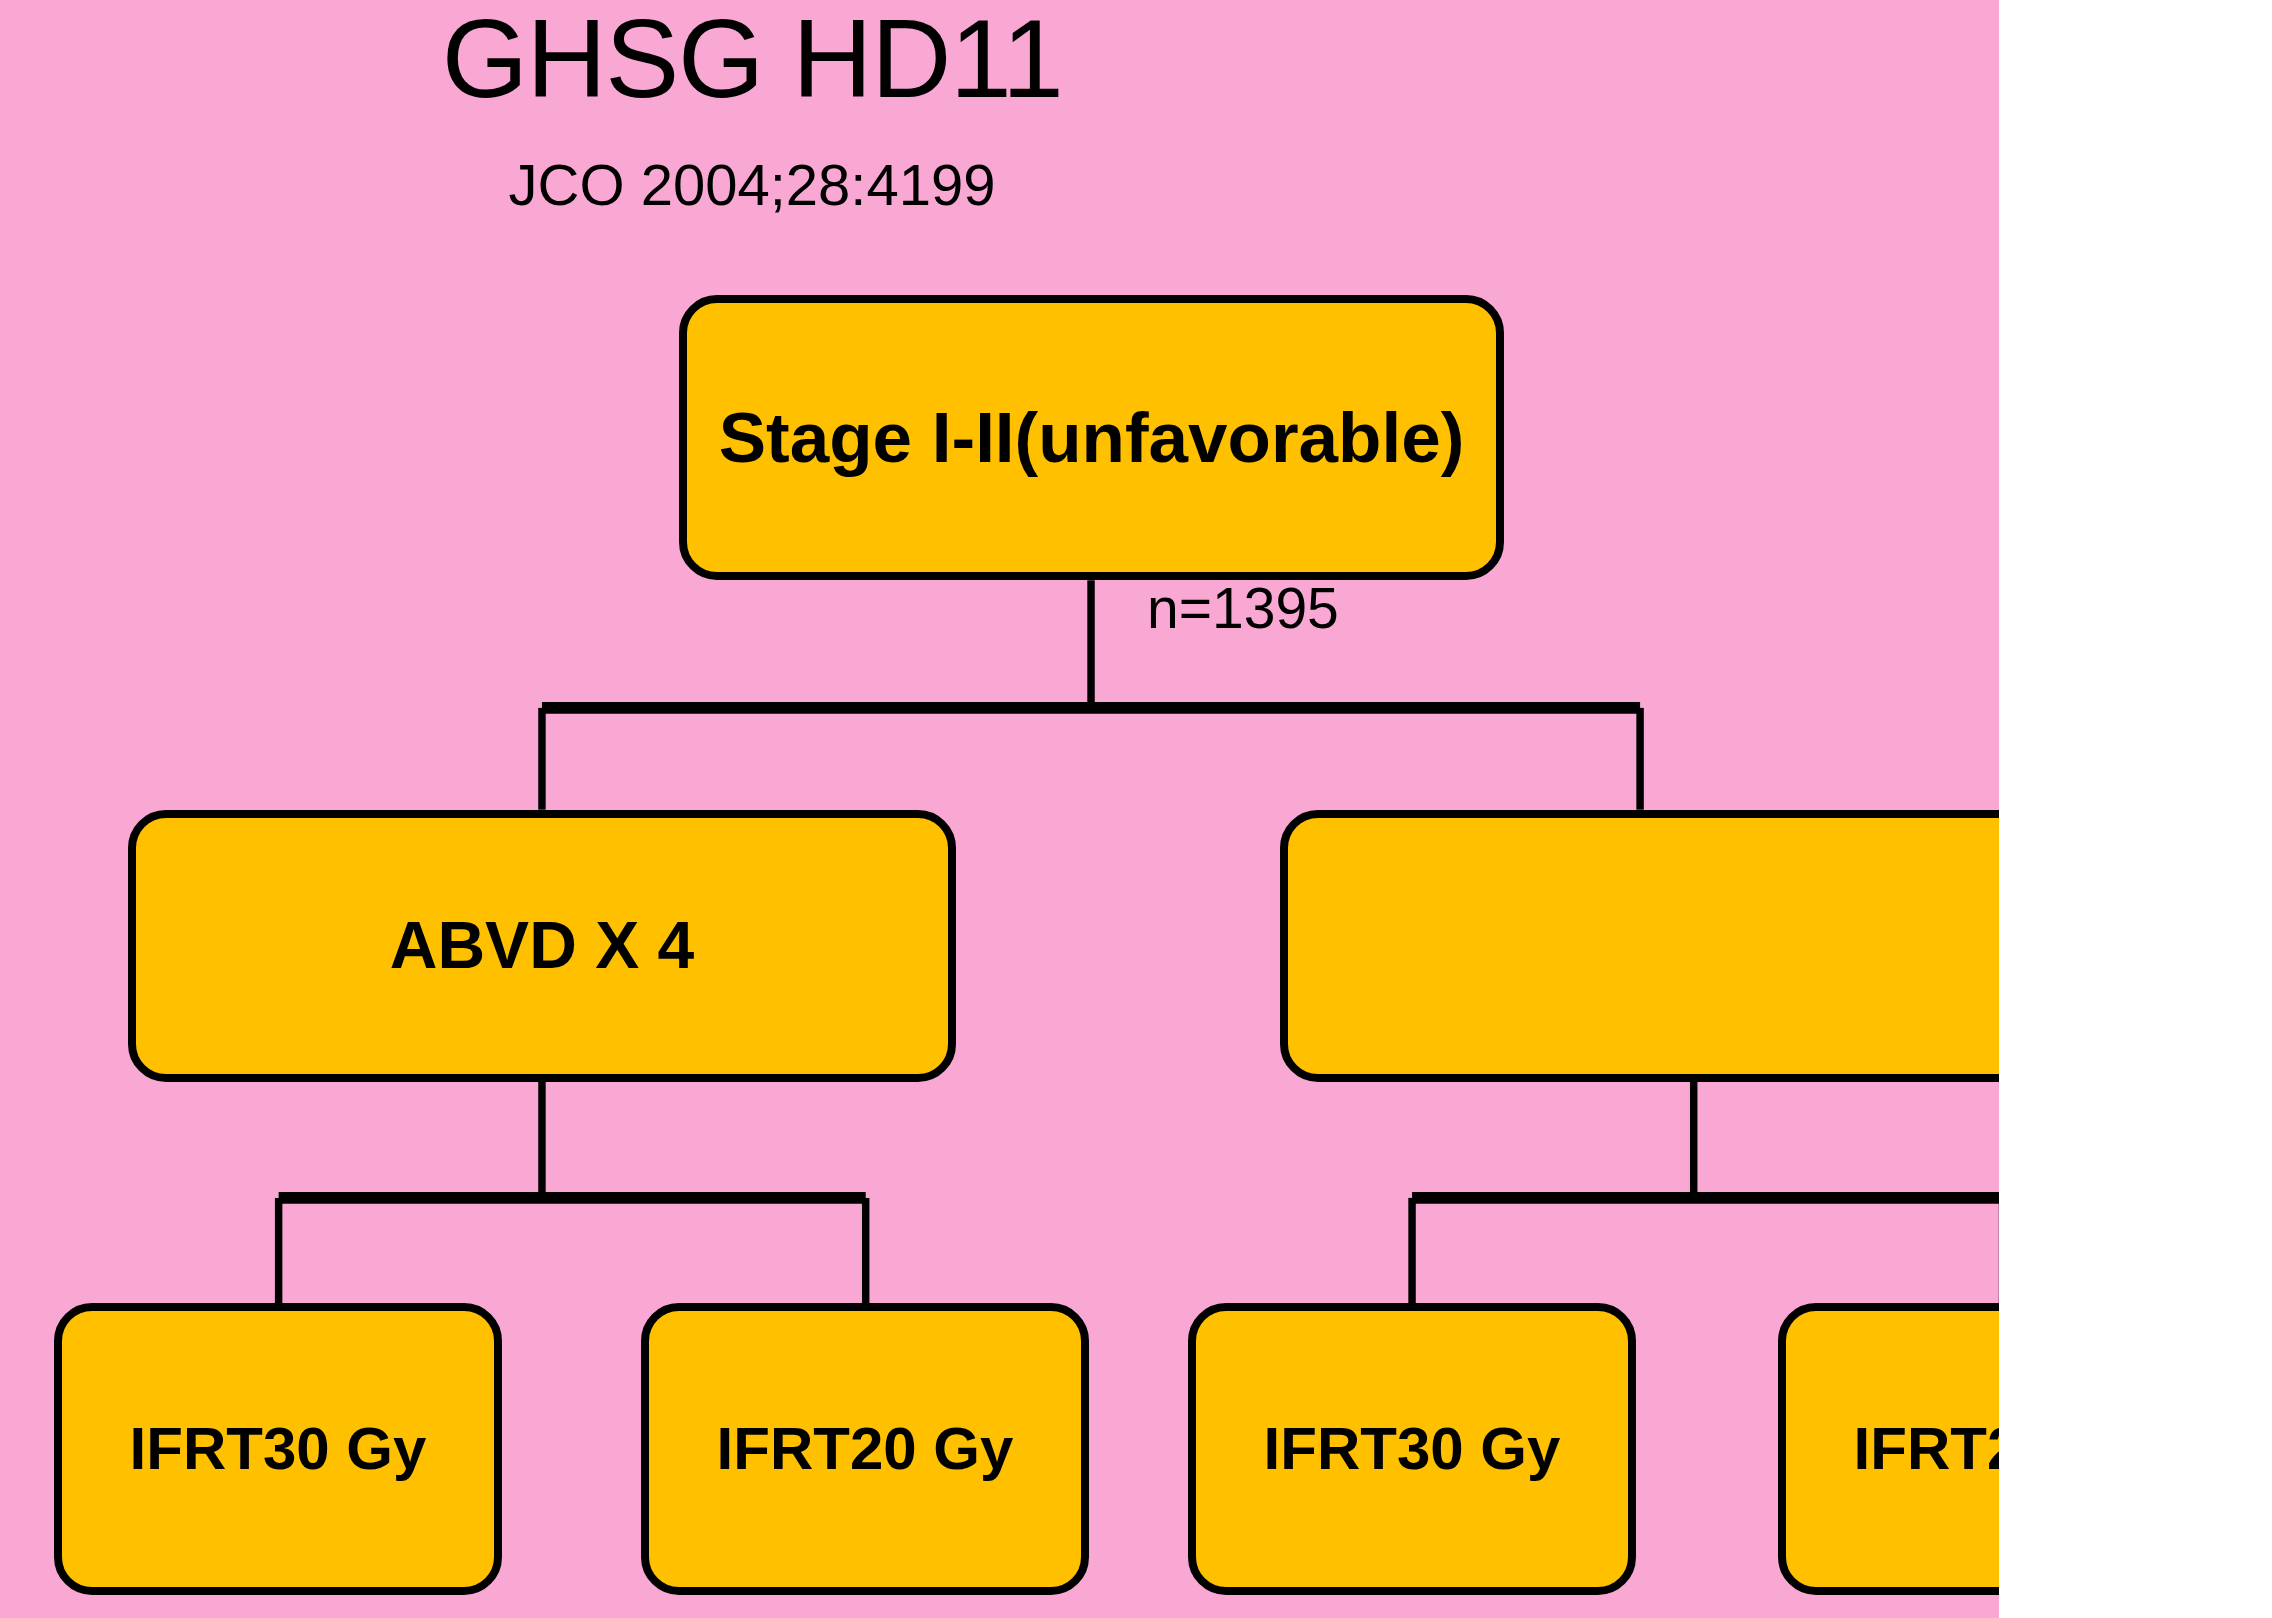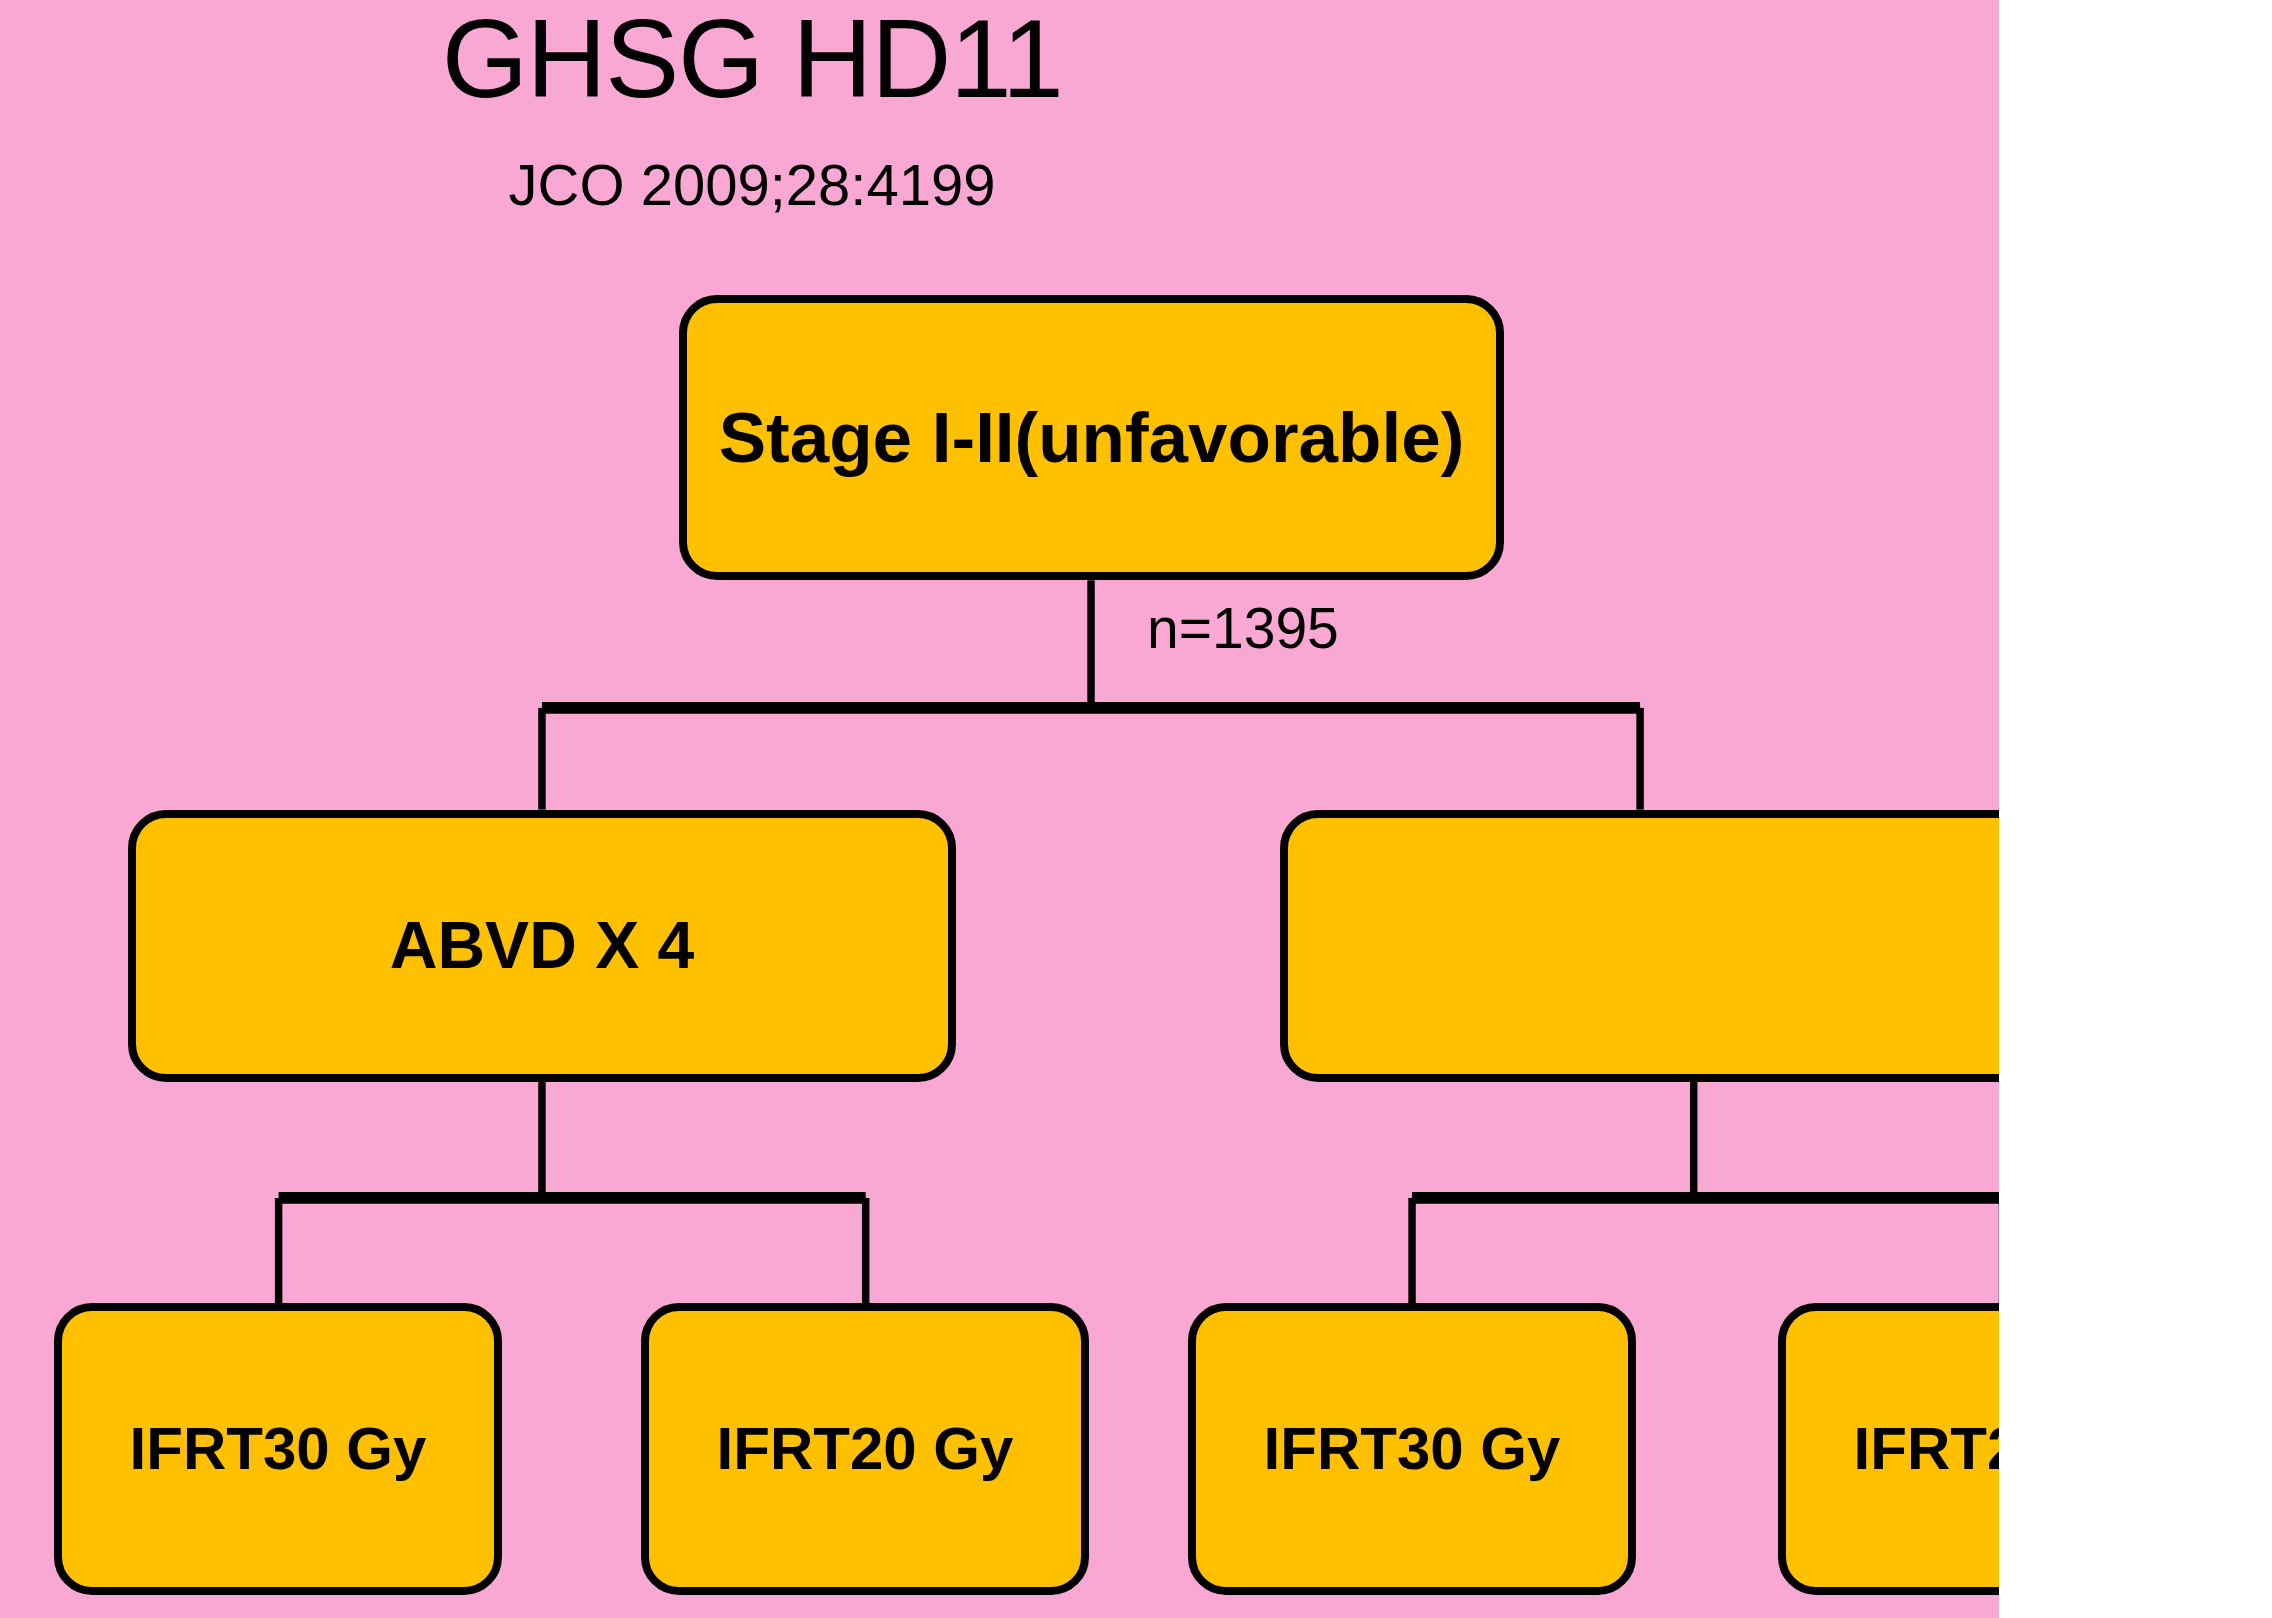--- a/index.html
+++ b/index.html
@@ -50,21 +50,21 @@
     top: 0;
     width: 2273px;
     height: 1618px;
     pointer-events: none;
   }
 
   
   #nlabel {
     position: absolute;
     left: 1147px;
-    top: 600px;
+    top: 580px;
     font-size: 57px;
     line-height: 1.0;
     font-weight: 400;
     white-space: nowrap;
   }
 
   
   .node {
     position: absolute;
     box-sizing: border-box;
@@ -106,21 +106,21 @@
   #node-leaf-3 { left: 1188px; }
   #node-leaf-4 { left: 1778px; }
 </style>
 </head>
 <body>
 
 <div id="stage">
 
   <div id="title">GHSG HD11</div>
 
-  <div id="subtitle">JCO 2009;28:4199</div>
+  <div id="subtitle">JCO 2004;28:4199</div>
 
   <svg id="edges" viewBox="0 0 3348 2384">
     <g stroke="#000000" fill="none" stroke-linecap="butt">
 
       <path d="M 1607 855 L 1607 1043" stroke-width="11"></path>
       <path d="M 798 1043 L 2416 1043" stroke-width="17"></path>
       <path d="M 798 1043 L 798 1193" stroke-width="11"></path>
       <path d="M 2416 1043 L 2416 1193" stroke-width="11"></path>
 
       <path d="M 798 1593 L 798 1765" stroke-width="11"></path>

